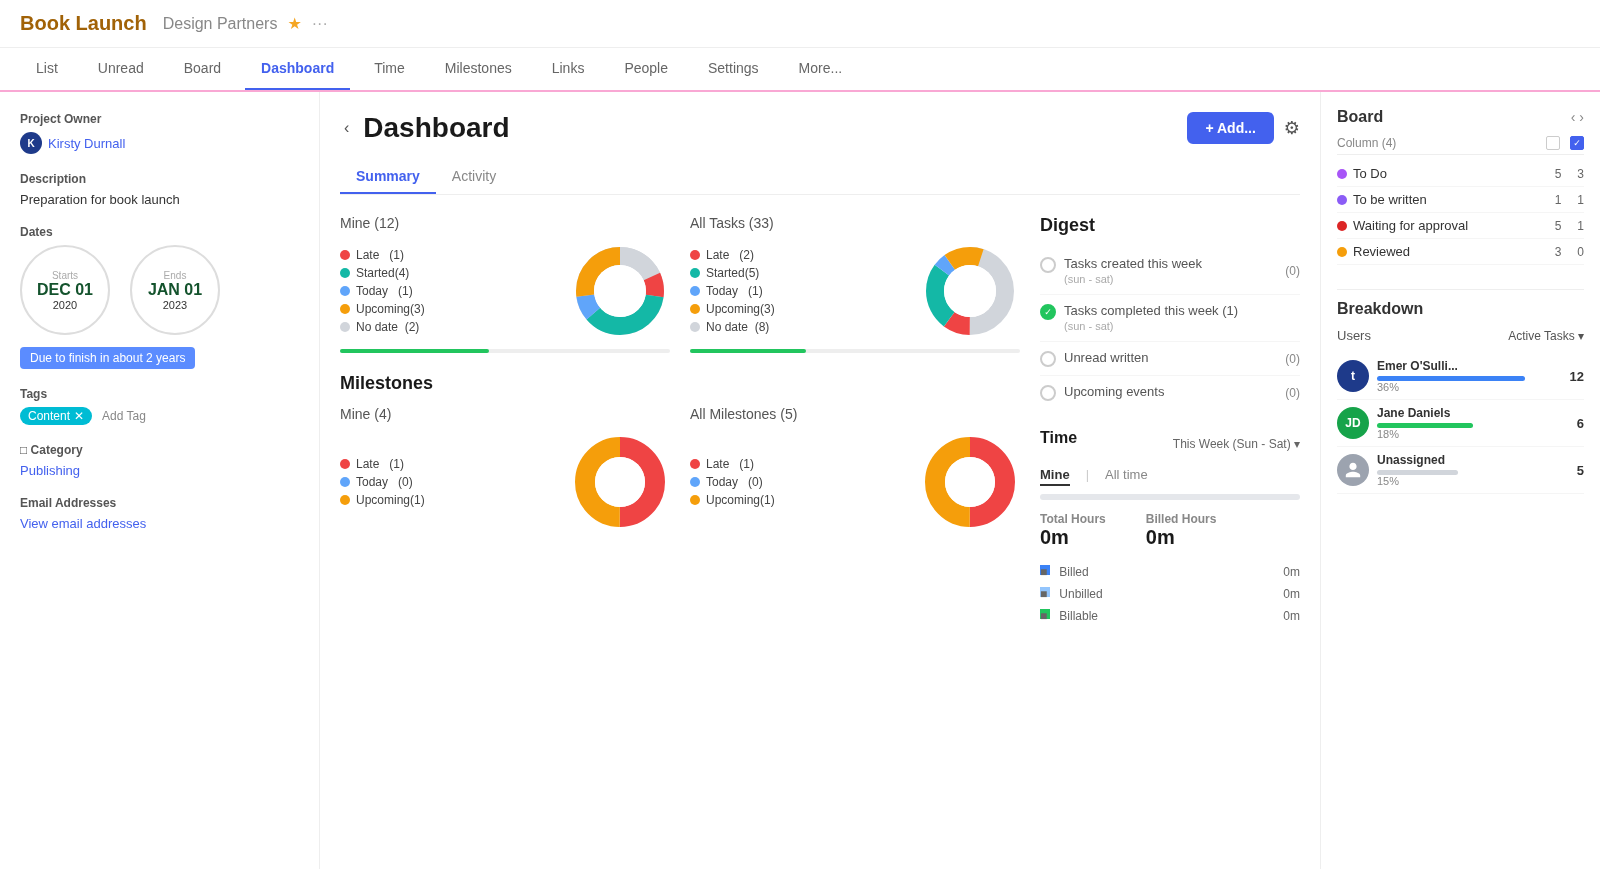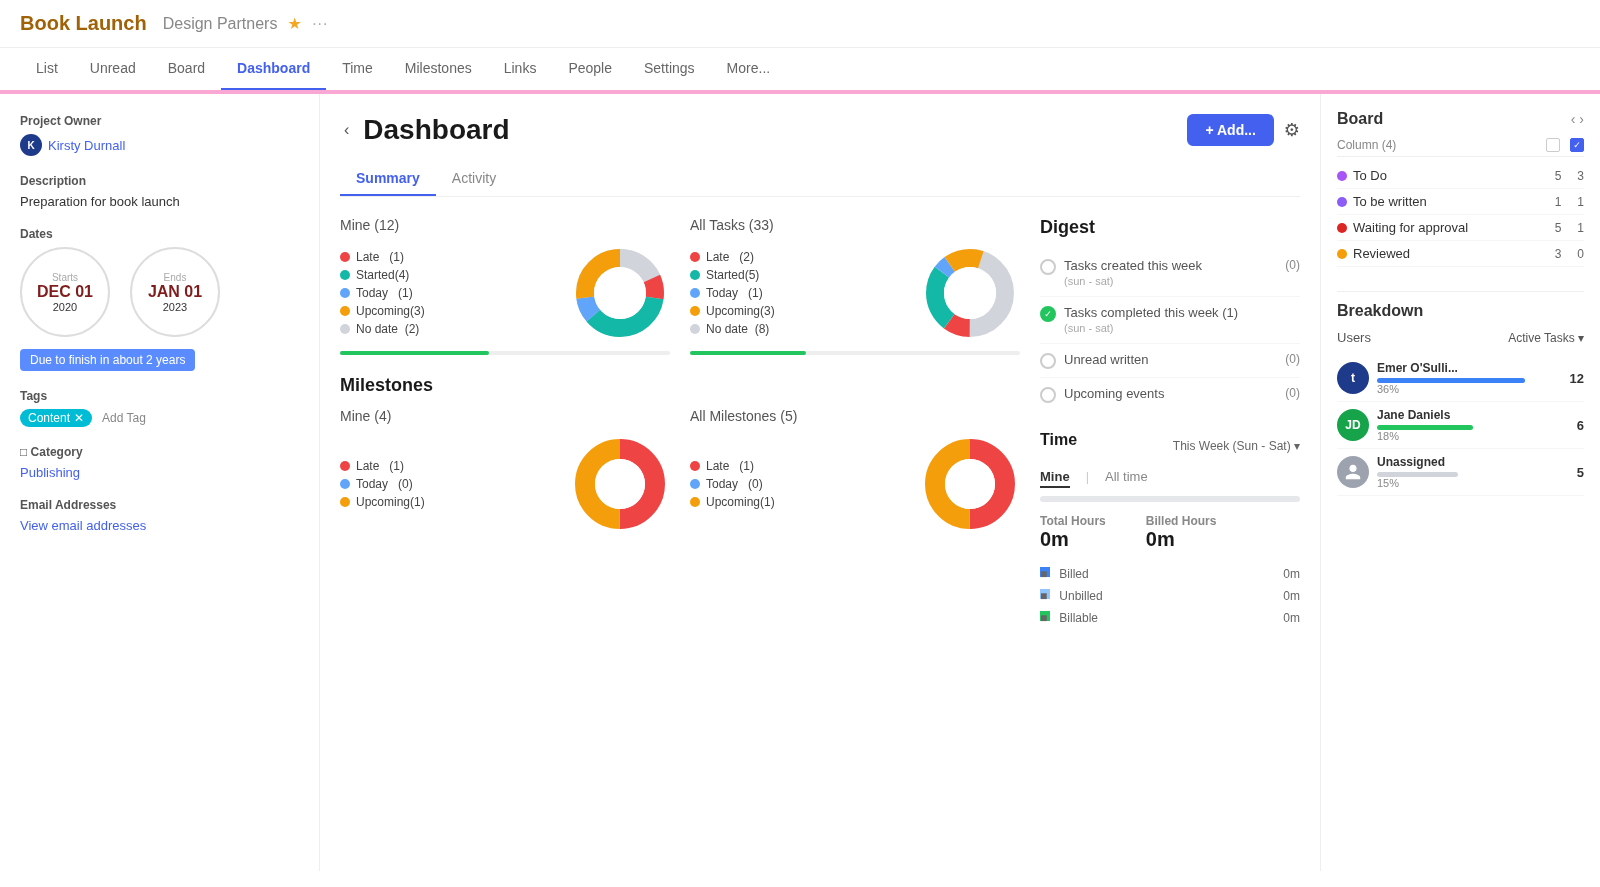--- a/index.html
+++ b/index.html
@@ -6,42 +6,42 @@
     body { font-family: -apple-system, BlinkMacSystemFont, 'Segoe UI', sans-serif; background: #fff; color: #333; font-size: 13px; }
 
     
     .top-header { display: flex; align-items: center; padding: 12px 20px; border-bottom: 1px solid #eee; gap: 10px; }
     .project-title { font-size: 20px; font-weight: 700; color: #a16207; }
     .project-subtitle { font-size: 16px; color: #888; margin-left: 6px; }
     .star-icon { color: #f5a623; font-size: 16px; }
     .dots-icon { color: #aaa; font-size: 16px; cursor: pointer; }
 
     
-    .nav-tabs { display: flex; align-items: center; padding: 0 20px; border-bottom: 4px solid #f9a8d4; gap: 0; }
+    .nav-tabs { display: flex; align-items: center; padding: 0 20px; border-bottom: 2px solid #f9a8d4; gap: 8px; }
     .nav-tab { padding: 12px 16px; color: #666; cursor: pointer; font-size: 14px; border-bottom: 2px solid transparent; }
     .nav-tab.active { color: #4361ee; font-weight: 600; border-bottom: 2px solid #4361ee; }
 
     
     .main-layout { display: flex; height: calc(887px - 110px); }
 
     
     .sidebar { width: 320px; min-width: 320px; padding: 20px; border-right: 1px solid #eee; overflow-y: auto; }
     .sidebar-section { margin-bottom: 18px; }
     .sidebar-label { font-size: 12px; font-weight: 600; color: #555; margin-bottom: 6px; }
     .sidebar-value { font-size: 13px; color: #333; }
     .sidebar-value.blue { color: #4361ee; cursor: pointer; }
     .owner-row { display: flex; align-items: center; gap: 6px; }
     .avatar-sm { width: 22px; height: 22px; border-radius: 50%; background: #1e3a8a; color: #fff; display: inline-flex; align-items: center; justify-content: center; font-size: 10px; font-weight: 700; }
     .board-col-item { display: flex; align-items: center; gap: 6px; margin-top: 4px; }
     .dot { width: 10px; height: 10px; border-radius: 50%; display: inline-block; }
     .dot-yellow { background: #f5a623; }
     .dates-row { display: flex; align-items: center; gap: 20px; margin-bottom: 8px; }
     .date-circle { width: 90px; height: 90px; border-radius: 50%; border: 2px solid #ddd; display: flex; flex-direction: column; align-items: center; justify-content: center; }
     .date-label-sm { font-size: 10px; color: #aaa; }
-    .date-main { font-size: 16px; font-weight: 700; color: #7f1d1d; }
+    .date-main { font-size: 16px; font-weight: 700; color: #14532d; }
     .date-year { font-size: 11px; color: #333; }
     .due-bar { background: #5b8cff; color: #fff; border-radius: 4px; padding: 4px 10px; font-size: 12px; margin-top: 4px; display: inline-block; }
     .tag-item { background: #00bcd4; color: #fff; border-radius: 12px; padding: 2px 8px; font-size: 12px; display: inline-flex; align-items: center; gap: 4px; }
     .add-tag { color: #888; font-size: 12px; cursor: pointer; margin-left: 4px; }
 
     
     .content-area { flex: 1; overflow-y: auto; padding: 20px; position: relative; }
     .content-header { display: flex; align-items: center; justify-content: space-between; margin-bottom: 16px; }
     .page-title { font-size: 28px; font-weight: 700; color: #1a1a1a; }
     .header-actions { display: flex; align-items: center; gap: 10px; }
@@ -64,21 +64,21 @@
     .legend-dot { width: 10px; height: 10px; border-radius: 50%; flex-shrink: 0; }
     .donut-container { width: 100px; height: 100px; flex-shrink: 0; }
     .progress-bar-container { margin-top: 8px; height: 4px; background: #eee; border-radius: 2px; }
     .progress-bar-fill { height: 4px; background: #22c55e; border-radius: 2px; }
 
     
     .donut-svg { width: 100px; height: 100px; }
 
     
     .milestones-row { display: grid; grid-template-columns: 1fr 1fr; gap: 20px; }
-    .digest-item { display: flex; justify-content: space-between; padding: 8px 0; border-bottom: 1px solid #f5f5f5; }
+    .digest-item { display: flex; align-items: center; justify-content: space-between; padding: 8px 0; border-bottom: 1px solid #f5f5f5; }
     .digest-item:last-child { border-bottom: none; }
     .digest-left { display: flex; align-items: flex-start; gap: 8px; }
     .digest-icon { width: 16px; height: 16px; border-radius: 50%; border: 2px solid #ccc; flex-shrink: 0; margin-top: 1px; }
     .digest-icon.checked { border-color: #22c55e; background: #22c55e; color: #fff; display: flex; align-items: center; justify-content: center; font-size: 9px; }
     .digest-text { font-size: 13px; color: #555; }
     .digest-count { font-size: 12px; color: #888; }
     .time-header { display: flex; align-items: center; justify-content: space-between; margin-bottom: 8px; }
     .time-filter { font-size: 12px; color: #666; cursor: pointer; }
     .time-tabs { display: flex; gap: 16px; margin-bottom: 8px; }
     .time-tab { font-size: 13px; color: #888; cursor: pointer; padding-bottom: 2px; }

